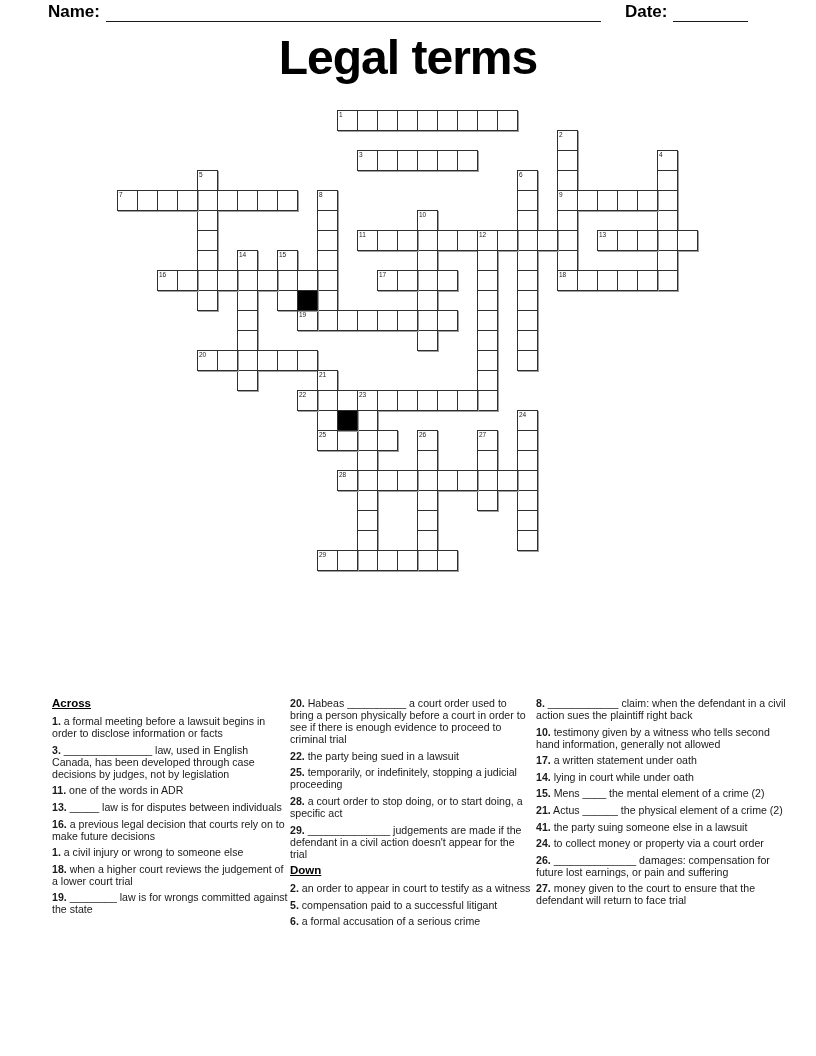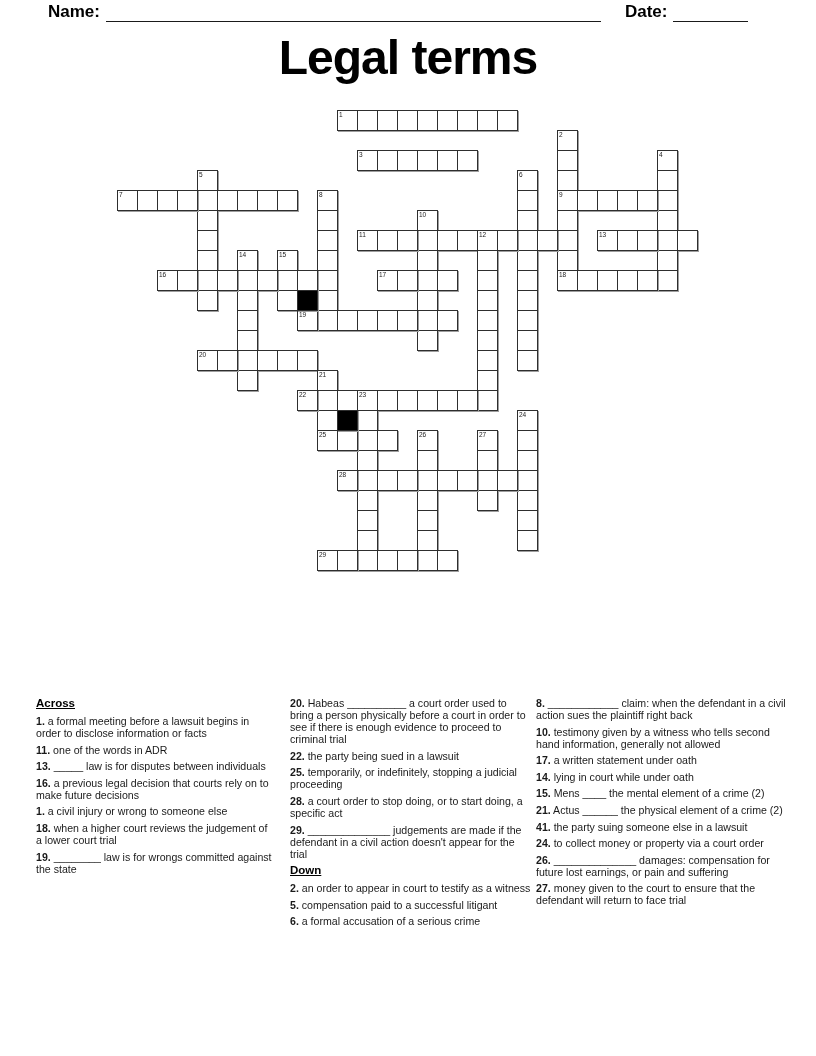--- a/index.html
+++ b/index.html
@@ -34,21 +34,21 @@
     box-shadow:1px 1px 0 #9e9e9e;
   }
   .cell.black{ background:#000000; }
   .cell .num{
     position:absolute; top:0px; left:1px;
     font-size:6.5px; line-height:7px; color:#222; font-weight:normal;
   }
 
   
   .clue-col{ position:absolute; top:697px; font-size:10.6px; line-height:1.14; color:#1a1a1a; }
-  #clue-col-1{ left:36px;  width:238px; }
+  #clue-col-1{ left:52px;  width:238px; }
   #clue-col-2{ left:290px; width:243px; }
   #clue-col-3{ left:536px; width:250px; }
   .clue-header{
     font-size:11.5px; font-weight:bold; text-decoration:underline;
     margin:0 0 5px 0; color:#000;
   }
   .clue{ margin:0 0 4.5px 0; }
   .clue b{ font-weight:bold; }
 </style>
 </head>
@@ -300,20 +300,21 @@
     <div class="cell" style="left: 260px; top: 440px;"></div>
     <div class="cell" style="left: 280px; top: 440px;"></div>
     <div class="cell" style="left: 320px; top: 440px;"></div>
     <div class="cell black" style="left: 180px; top: 180px;"></div>
     <div class="cell black" style="left: 220px; top: 300px;"></div>
   </div>
 
 <div id="clue-col-1" class="clue-col">
     <div class="clue-header">Across</div>
     <p class="clue"><b>1.</b> a formal meeting before a lawsuit begins in order to disclose information or facts</p>
+    <p class="clue"><b>3.</b> _______________ law, used in English Canada, has been developed through case decisions by judges, not by legislation</p>
     <p class="clue"><b>11.</b> one of the words in ADR</p>
     <p class="clue"><b>13.</b> _____ law is for disputes between individuals</p>
     <p class="clue"><b>16.</b> a previous legal decision that courts rely on to make future decisions</p>
     <p class="clue"><b>1.</b> a civil injury or wrong to someone else</p>
     <p class="clue"><b>18.</b> when a higher court reviews the judgement of a lower court trial</p>
     <p class="clue"><b>19.</b> ________ law is for wrongs committed against the state</p>
   </div>
 <div id="clue-col-2" class="clue-col">
     <p class="clue"><b>20.</b> Habeas __________ a court order used to bring a person physically before a court in order to see if there is enough evidence to proceed to criminal trial</p>
     <p class="clue"><b>22.</b> the party being sued in a lawsuit</p>

